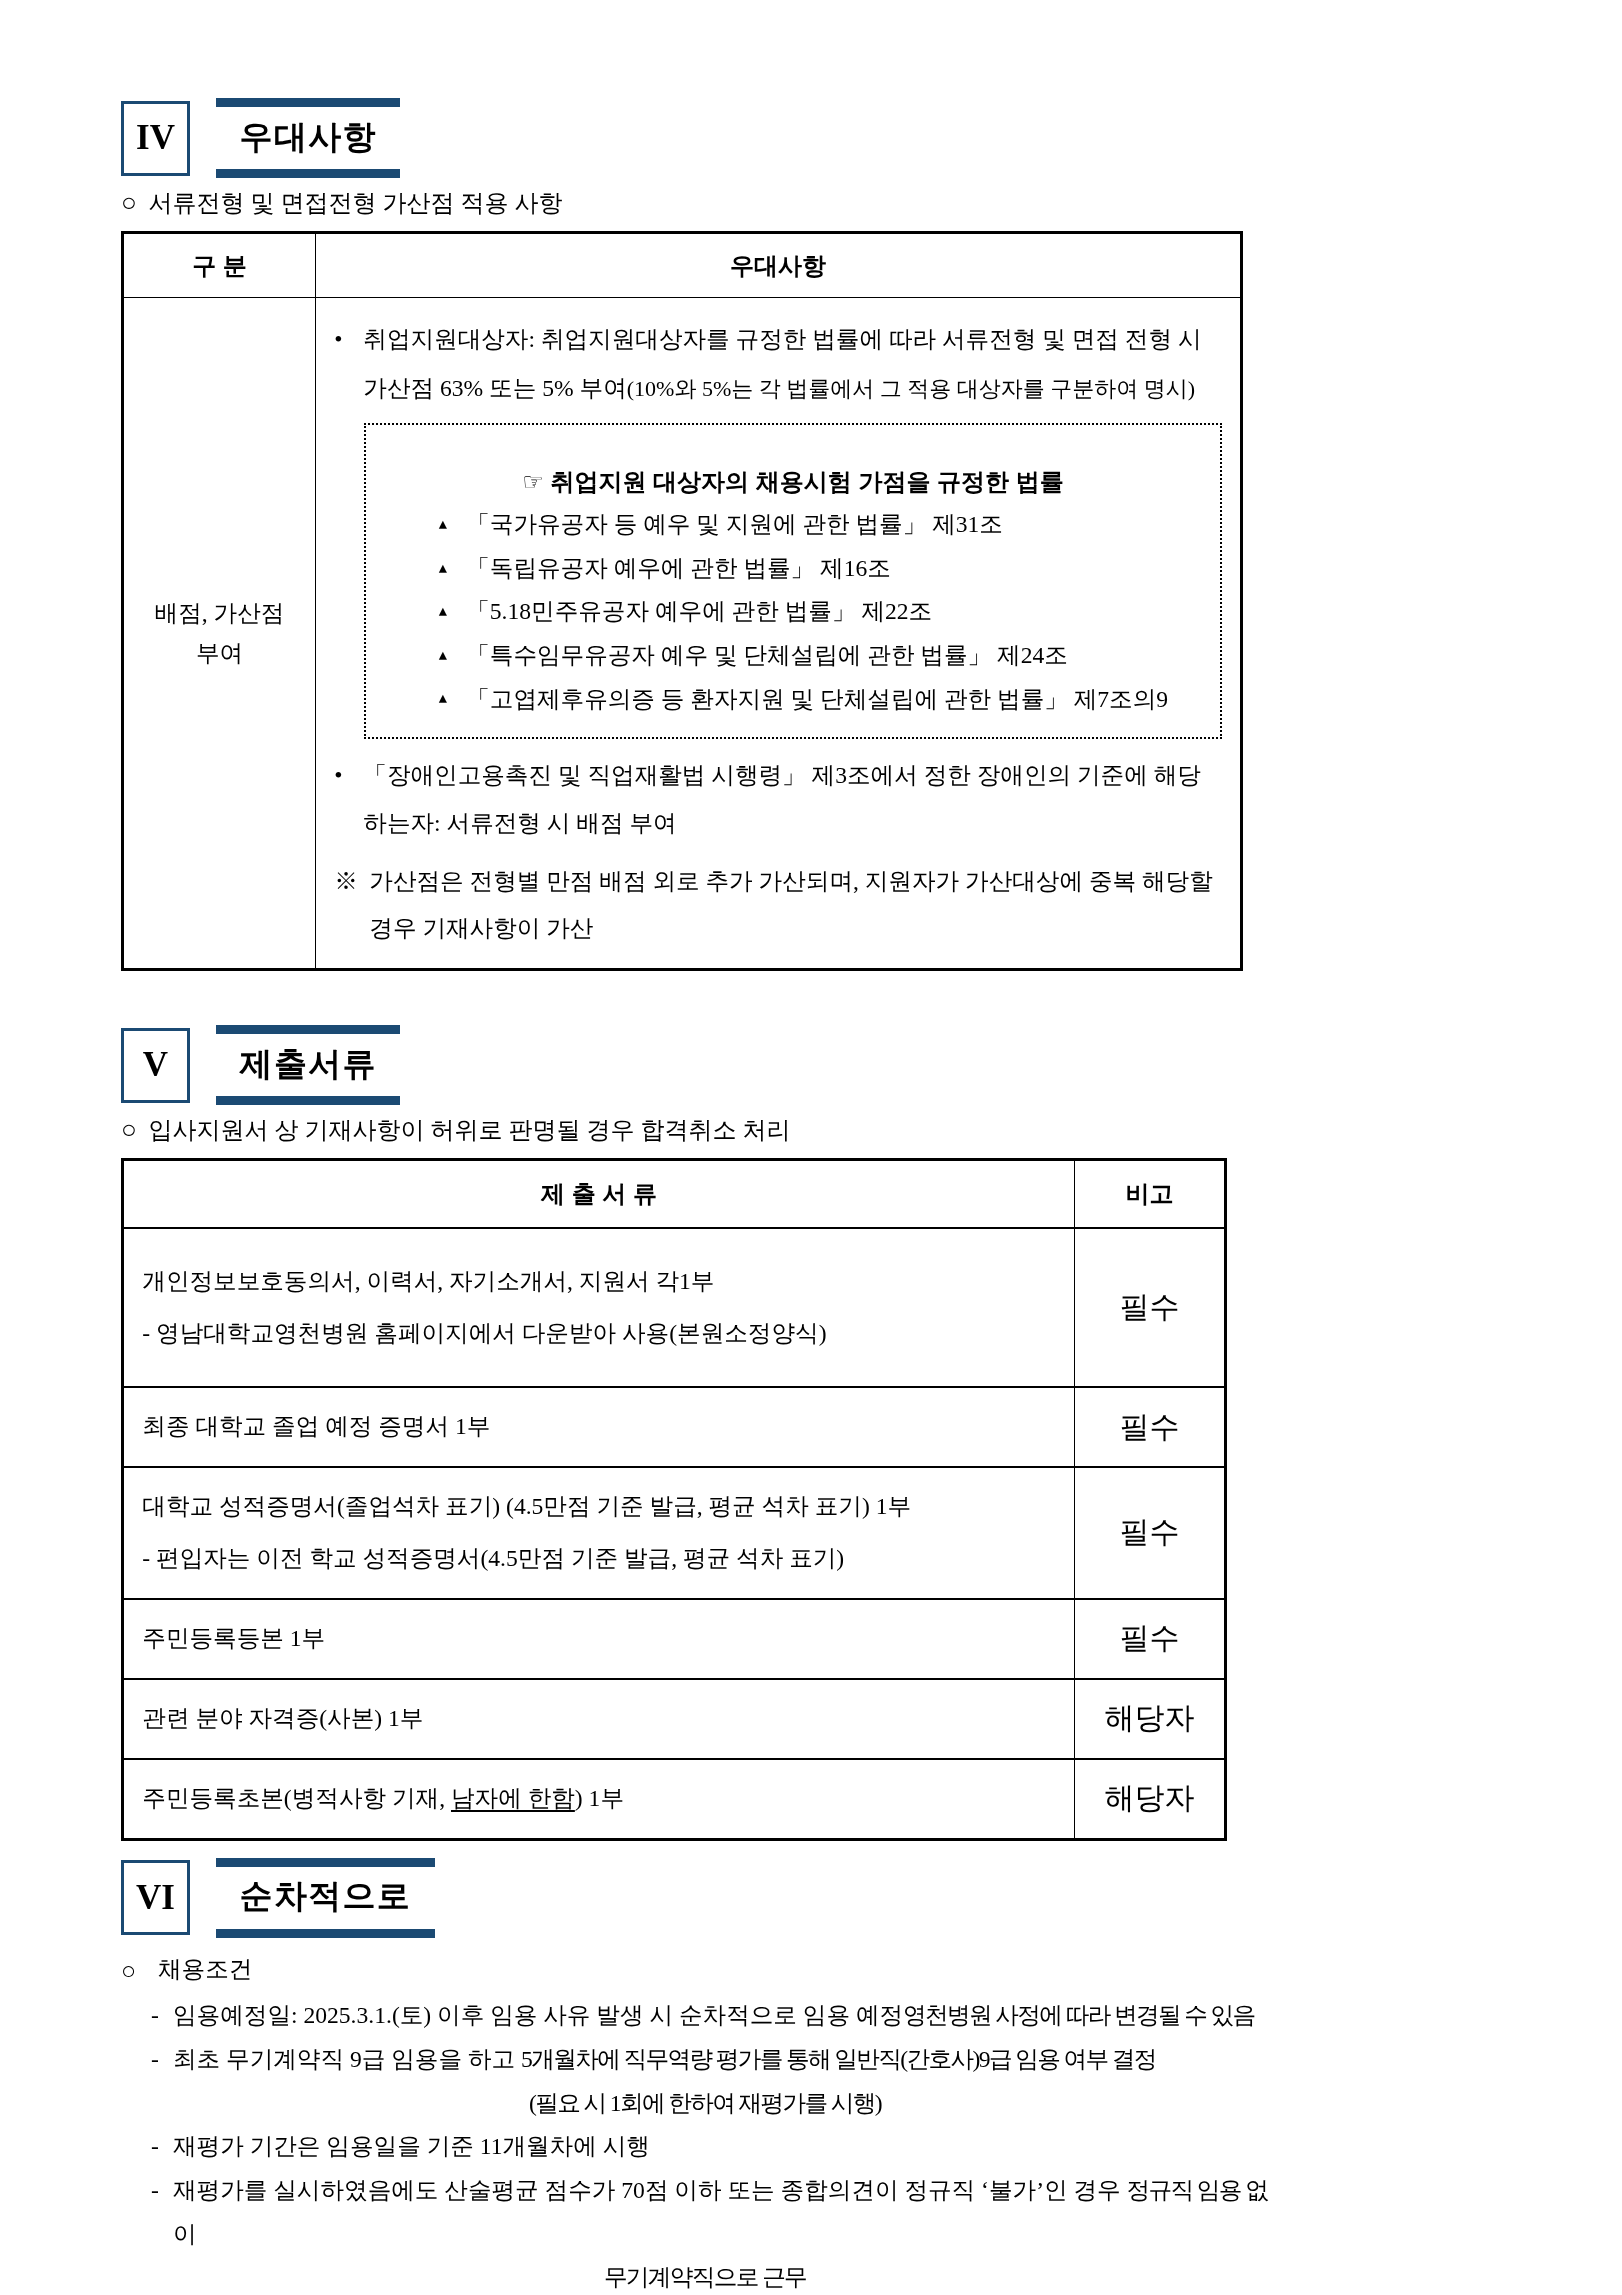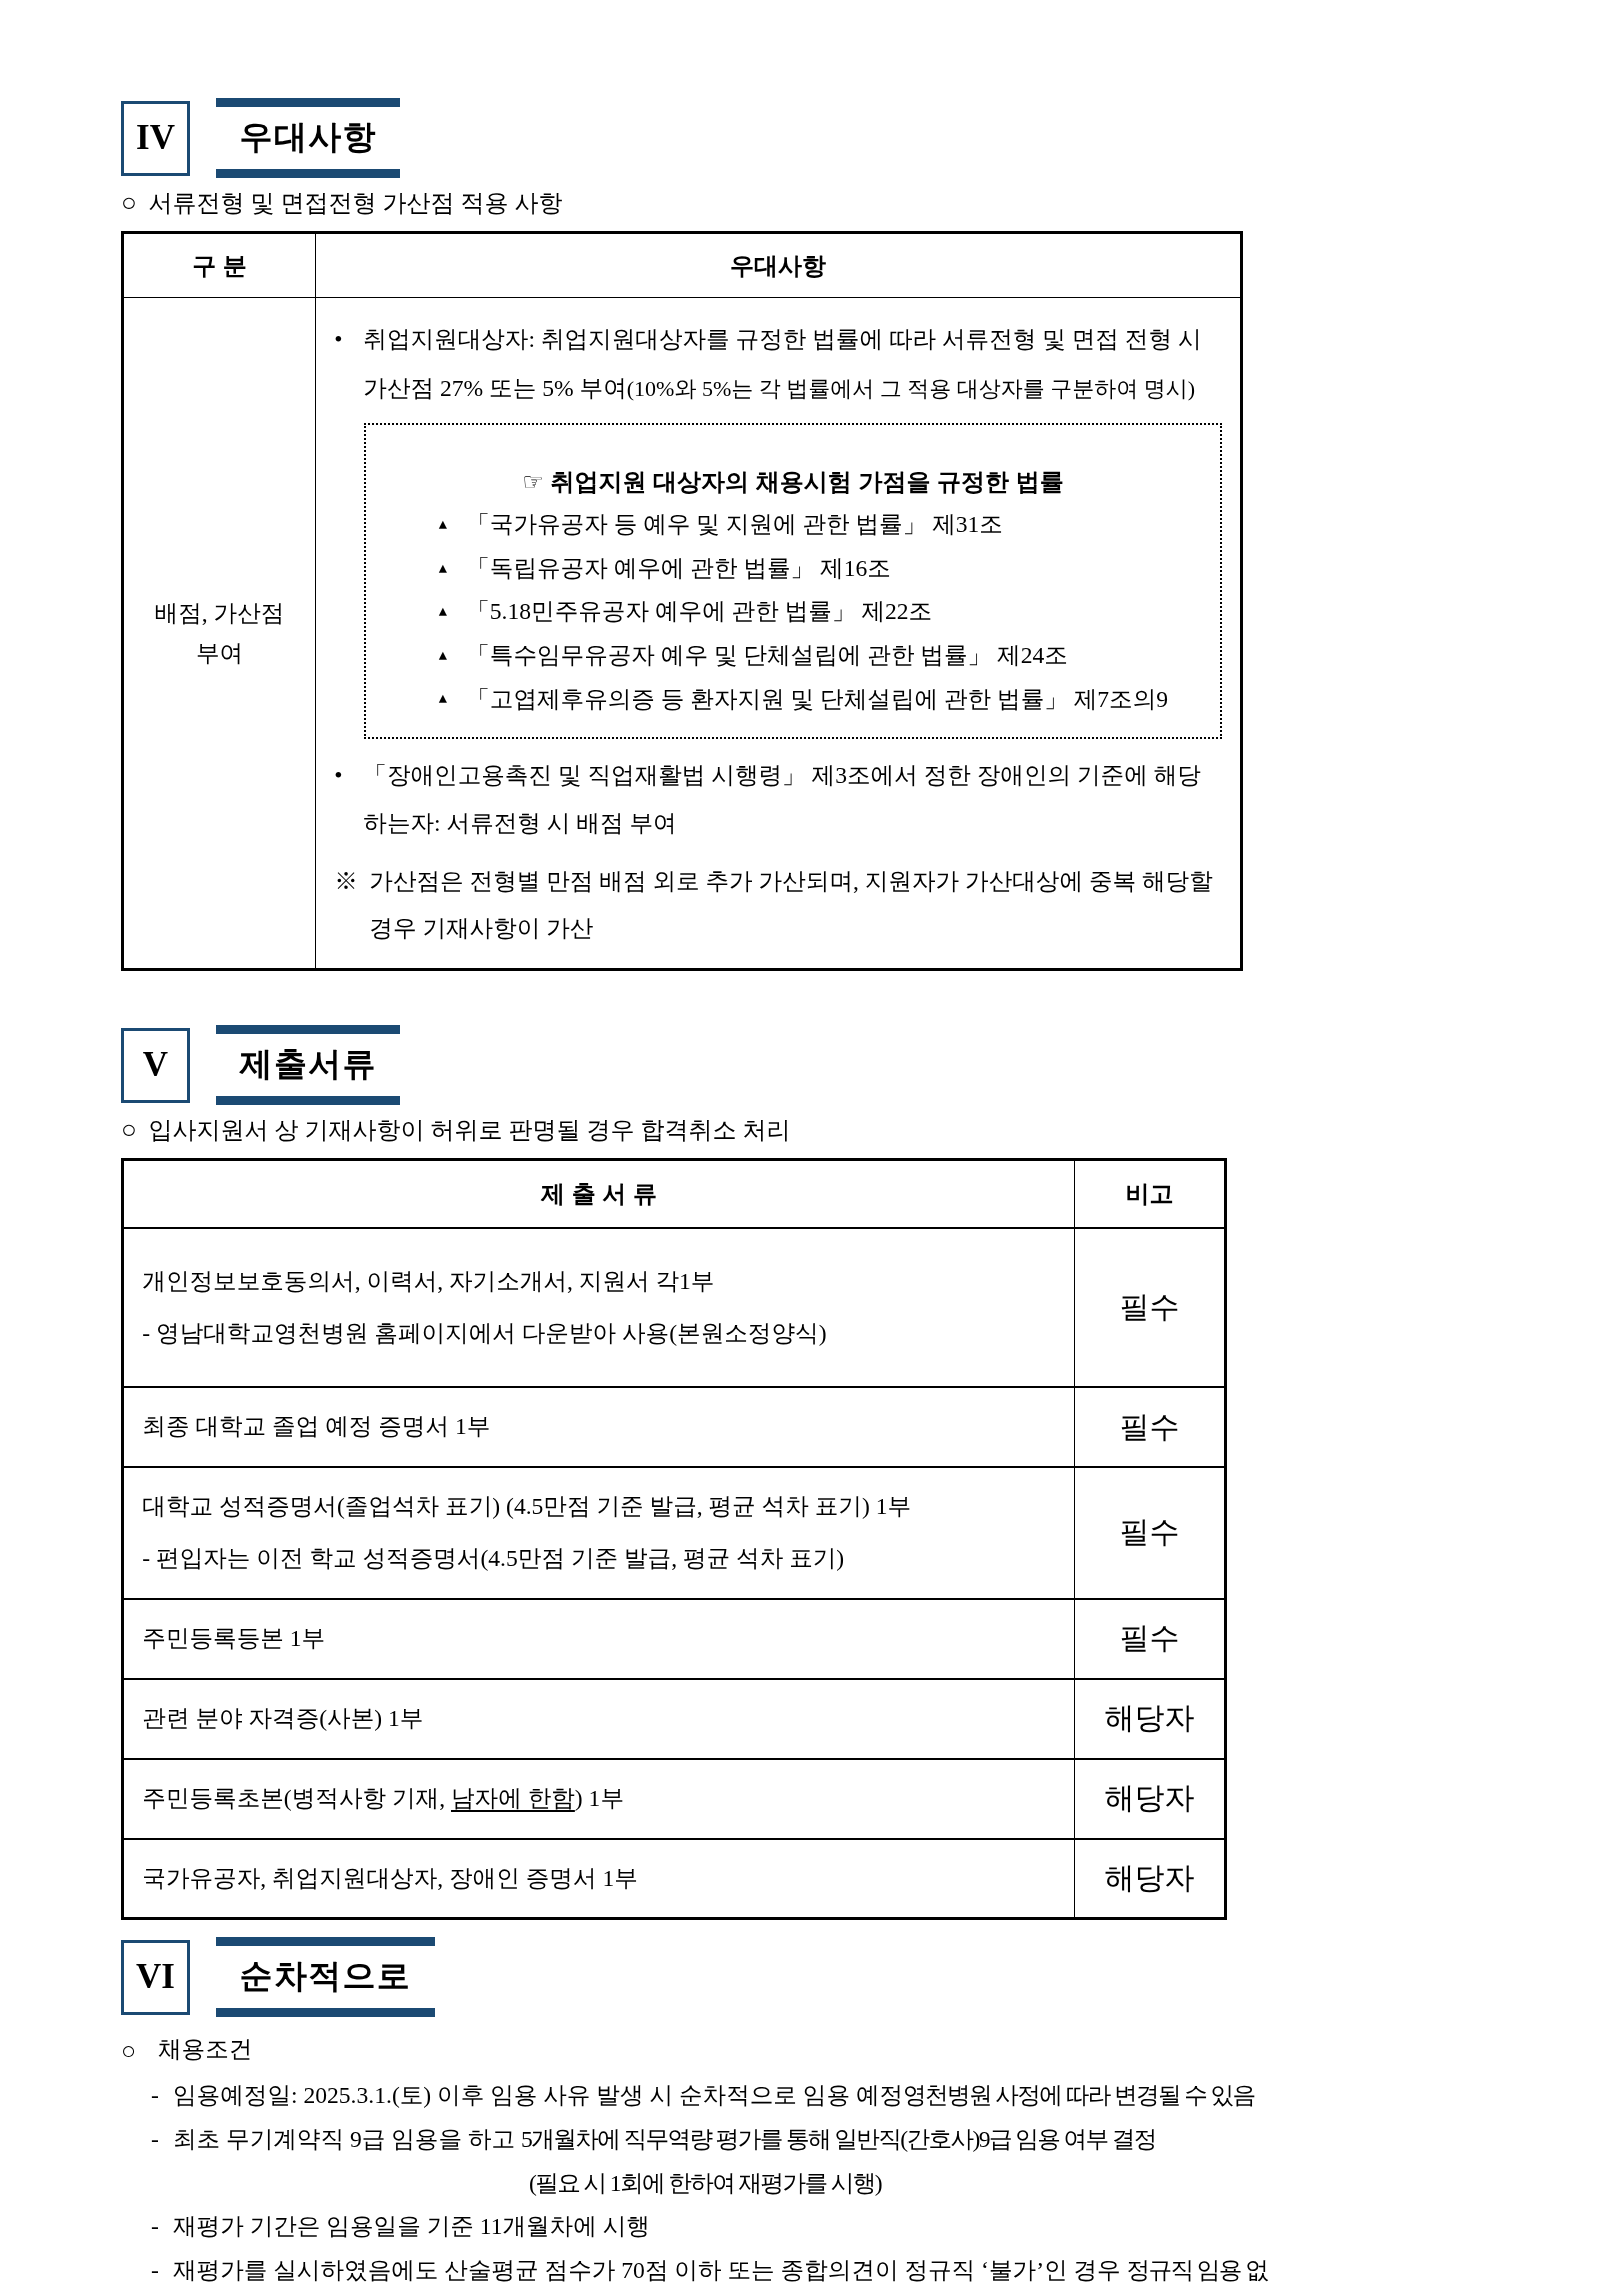--- a/index.html
+++ b/index.html
@@ -110,21 +110,21 @@
         <th>우대사항</th>
       </tr>
       <tr>
         <td class="label-cell">
           <div>배점, 가산점</div>
           <div>부여</div>
         </td>
         <td class="content-cell">
           <div class="para">
             <span class="mk">•</span>
-            <span><span>취업지원대상자: 취업지원대상자를 규정한 법률에 따라 서류전형 및 면접 전형 시 가산점 27% 또는 5% 부여</span><span class="small">(10%와 5%는 각 법률에서 그 적용 대상자를 구분하여 명시)</span></span>
+            <span><span>취업지원대상자: 취업지원대상자를 규정한 법률에 따라 서류전형 및 면접 전형 시 가산점 63% 또는 5% 부여</span><span class="small">(10%와 5%는 각 법률에서 그 적용 대상자를 구분하여 명시)</span></span>
           </div>
 
           <div class="laws-box">
             <div class="laws-title">
               <span>☞</span>
               <span>취업지원 대상자의 채용시험 가점을 규정한 법률</span>
             </div>
             <div class="law-item">
               <span class="tri">▴</span>
               <span>「국가유공자 등 예우 및 지원에 관한 법률」 제31조</span>
@@ -209,26 +209,20 @@
           <div class="cell-line">관련 분야 자격증(사본) 1부</div>
         </td>
         <td class="note">해당자</td>
       </tr>
       <tr>
         <td class="main">
           <div><span>주민등록초본(병적사항 기재, </span><span class="u">남자에 한함</span><span>) 1부</span></div>
         </td>
         <td class="note">해당자</td>
       </tr>
-      <tr>
-        <td class="main">
-          <div class="cell-line">국가유공자, 취업지원대상자, 장애인 증명서 1부</div>
-        </td>
-        <td class="note">해당자</td>
-      </tr>
     </tbody>
       </table>
   </section>
 
   <section class="sec sec-6">
     <div class="sec-head">
       <div class="numeral-box">VI</div>
       <div class="sec-title">순차적으로</div>
     </div>
 

